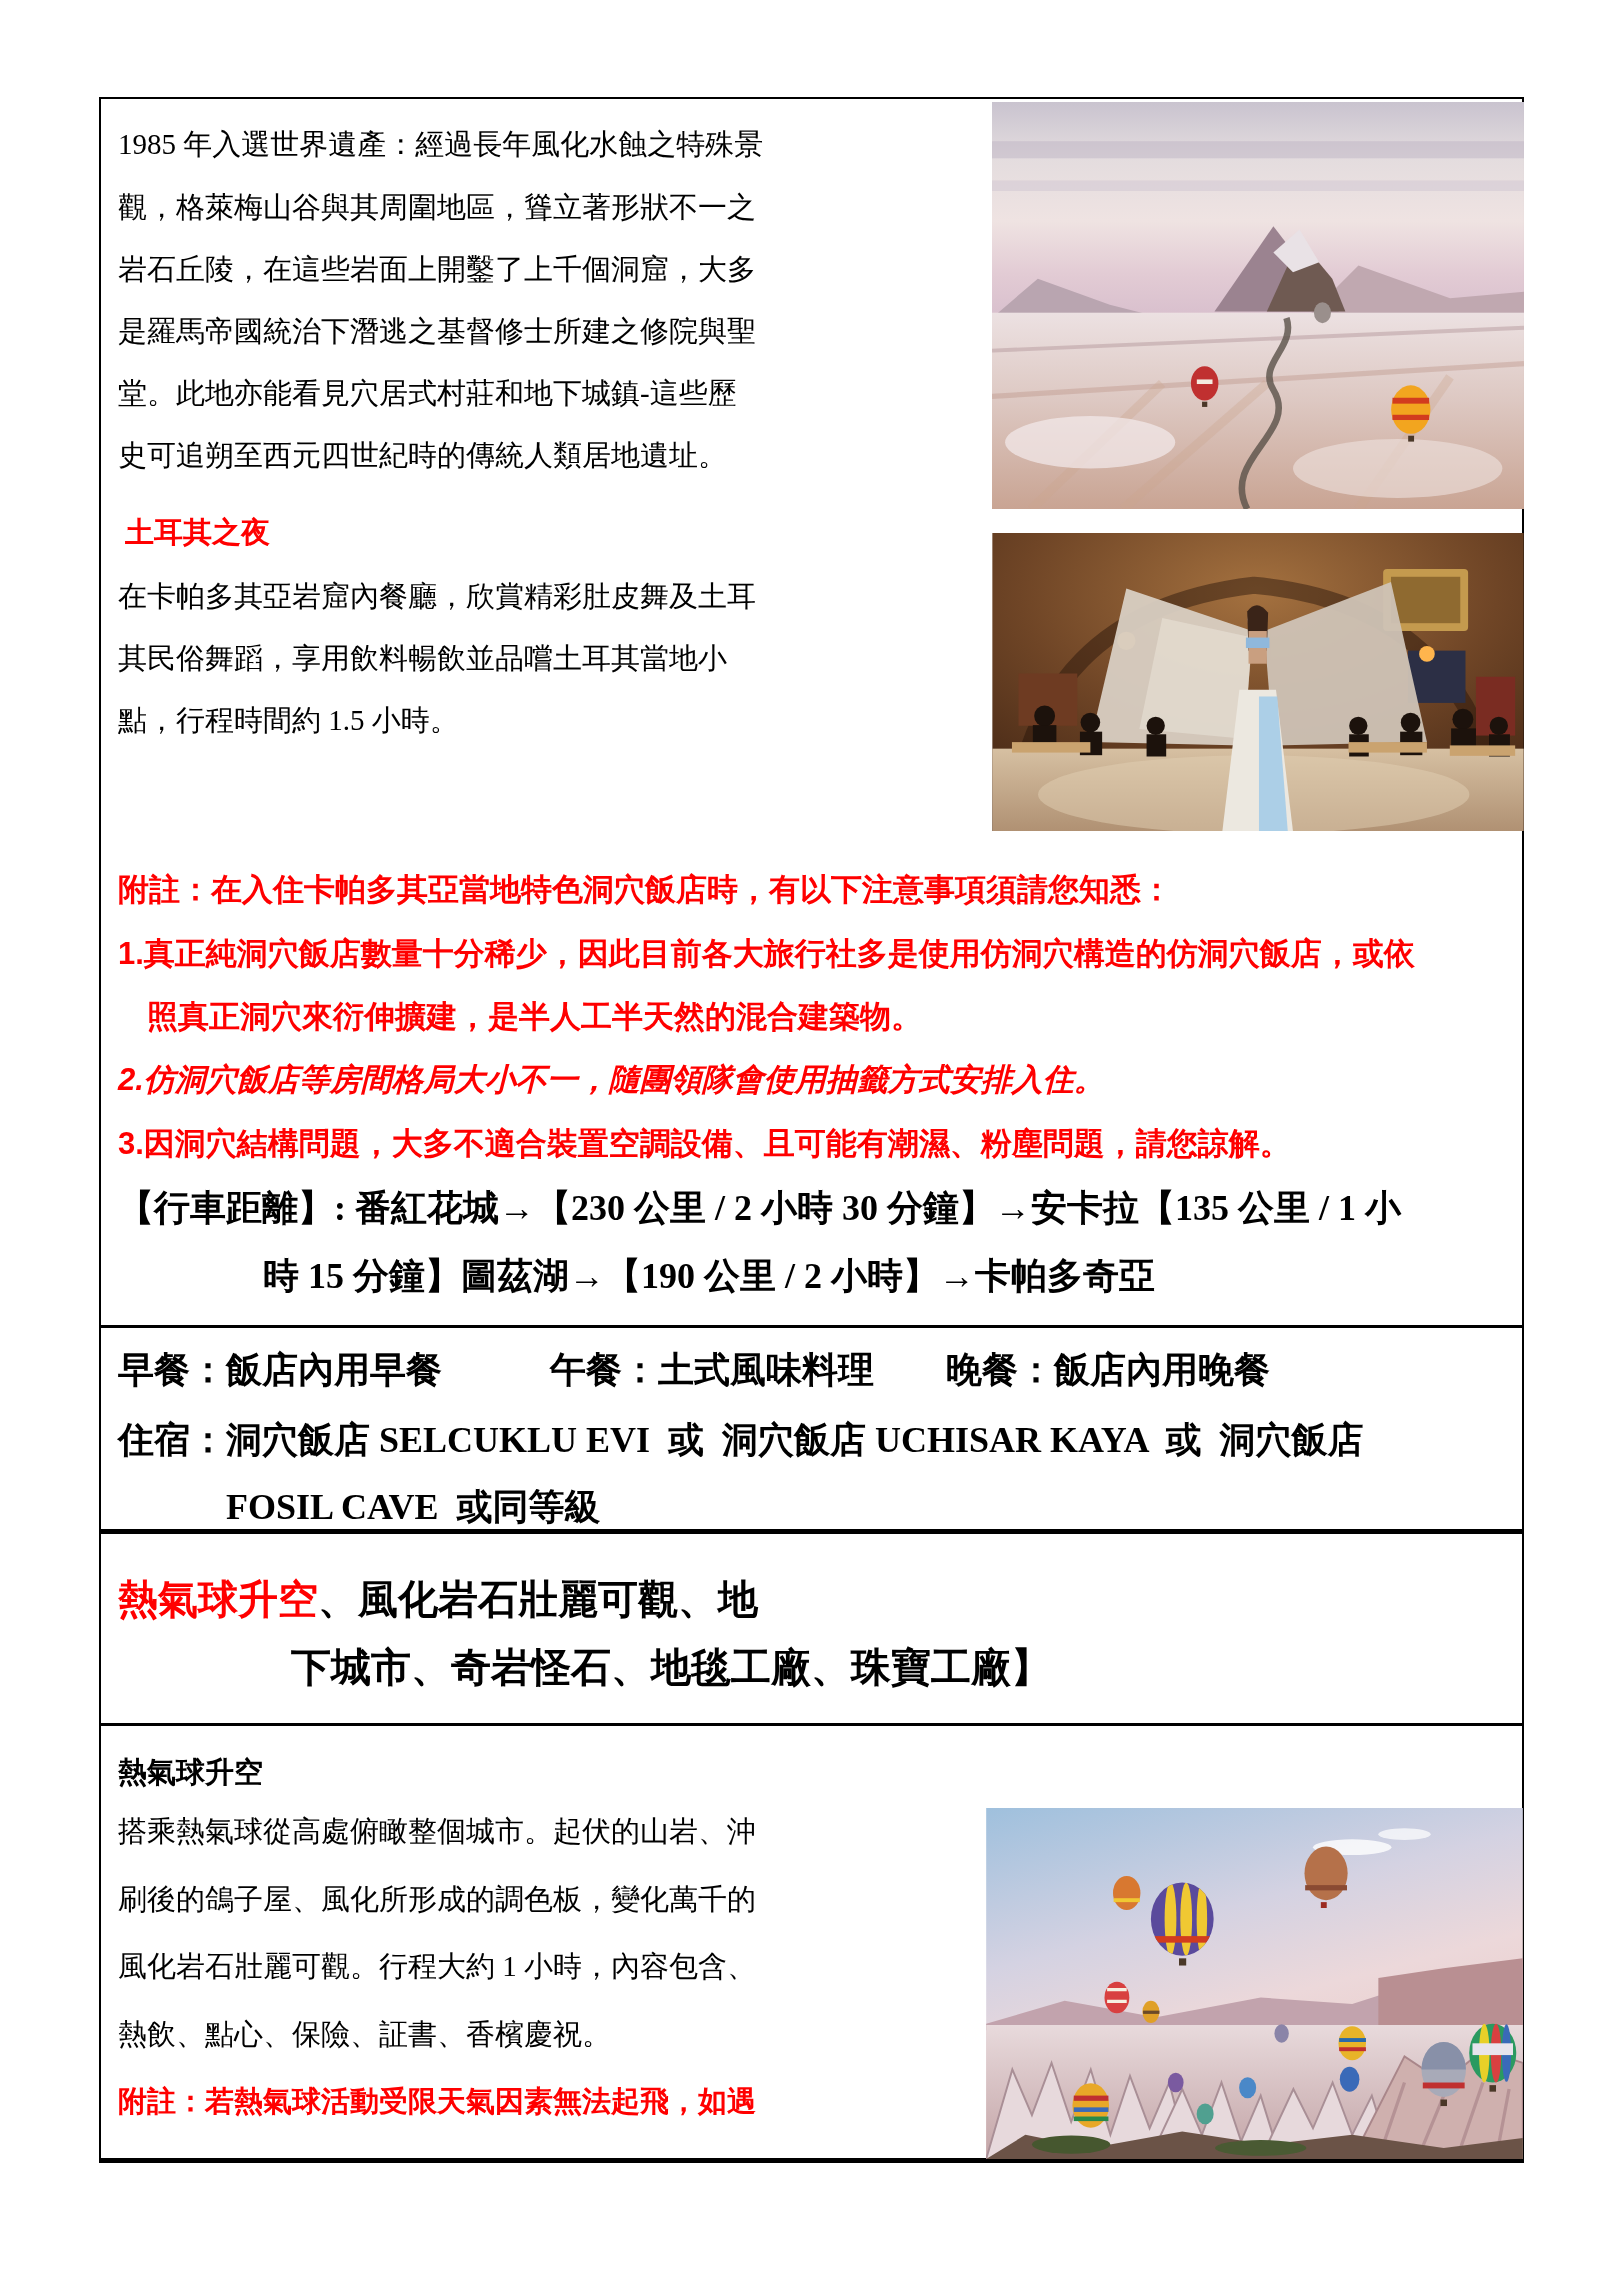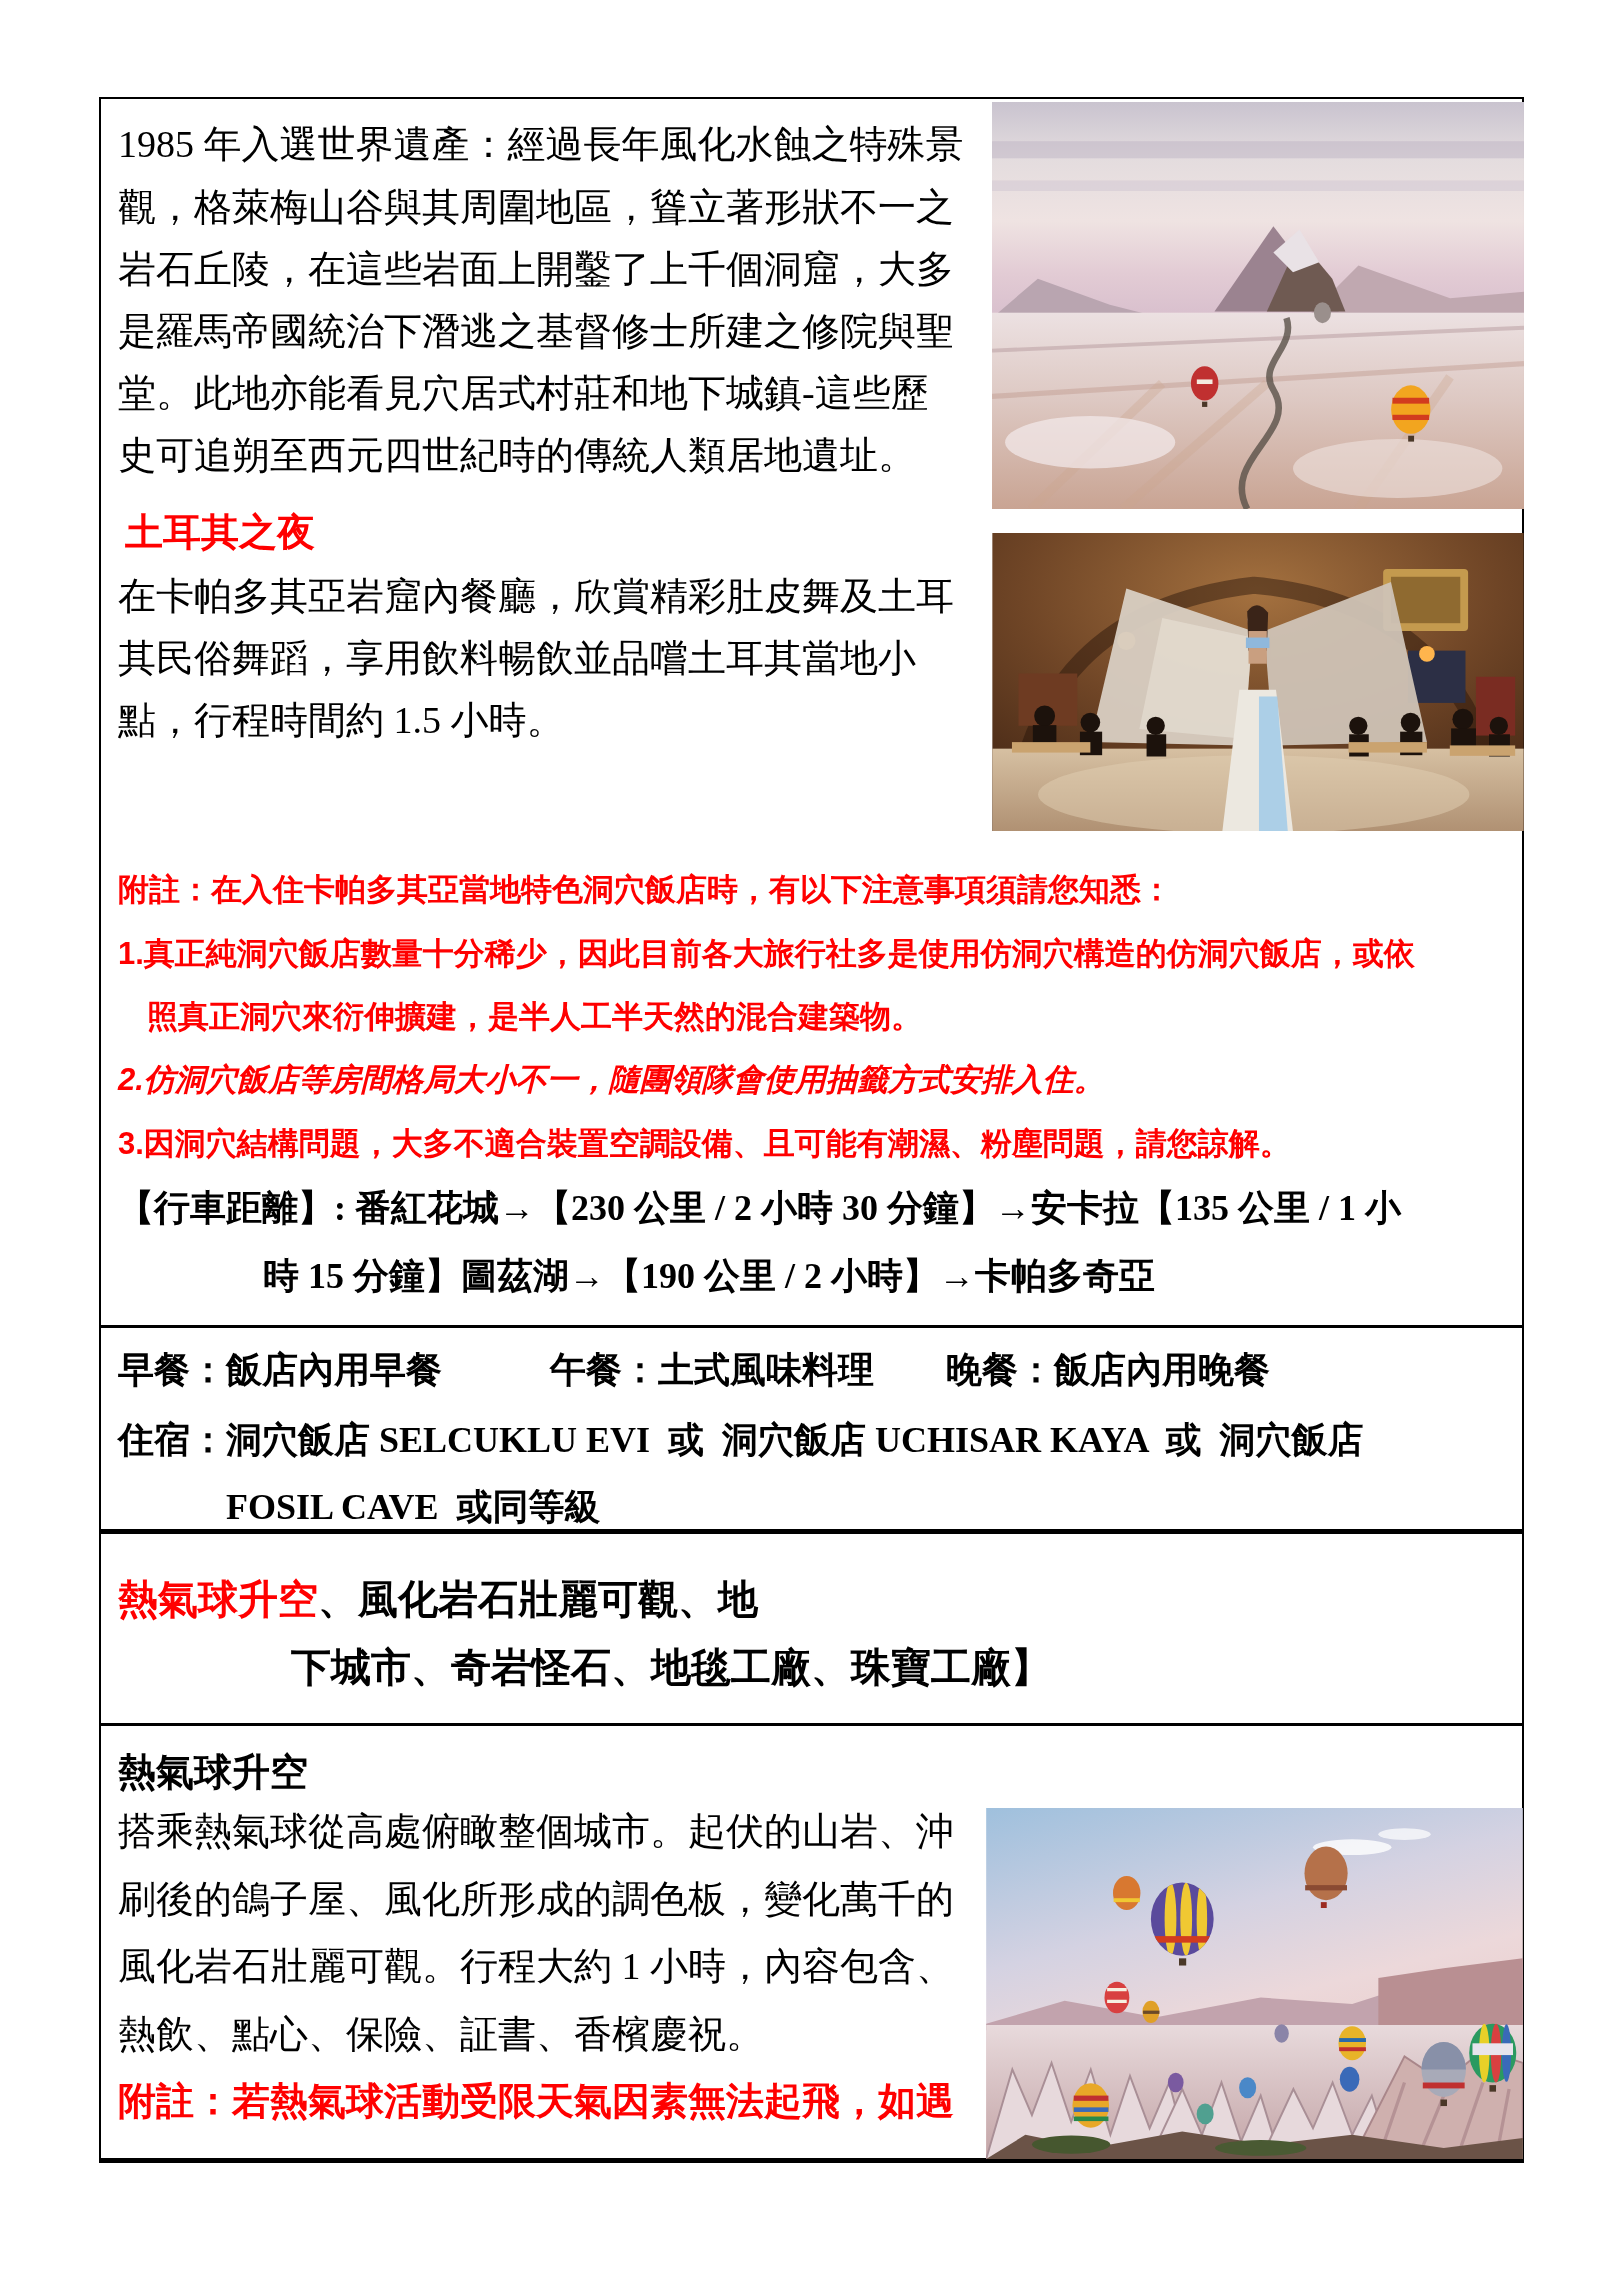--- a/index.html
+++ b/index.html
@@ -2,21 +2,21 @@
 <html style="font-size:10.5px"><head>
 <meta charset="utf-8">
 <style>
   html,body{margin:0;padding:0;background:#ffffff;}
   .page{position:relative;width:1622px;height:2295px;background:#ffffff;overflow:hidden;
         font-family:"Liberation Serif","DejaVu Serif",serif;color:#000;}
   .doc-table{position:absolute;left:99px;top:97px;width:1425px;height:2066px;
              border:2.6px solid #000;border-bottom-width:5.9px;box-sizing:border-box;}
   .divider{position:absolute;left:0;width:100%;background:#000;}
   .t-line{position:absolute;white-space:pre;display:flex;align-items:center;}
-  .body-txt{font-size:38px;line-height:62px;height:62px;}
+  .body-txt{font-size:29px;line-height:62px;height:62px;}
   .sans-bold{font-family:"Liberation Sans","DejaVu Sans",sans-serif;font-weight:bold;}
   .serif-bold{font-family:"Liberation Serif","DejaVu Serif",serif;font-weight:bold;}
   .red{color:#ff0000;}
   .note-txt{font-size:31px;line-height:63px;height:63px;}
   .dist-txt{font-size:36px;line-height:67px;height:67px;}
   .meal-txt{font-size:36px;line-height:63px;height:63px;}
   .day4-txt{font-size:40px;line-height:68px;height:68px;}
   .photo{position:absolute;overflow:hidden;}
   .photo svg{display:block;}
 </style>

